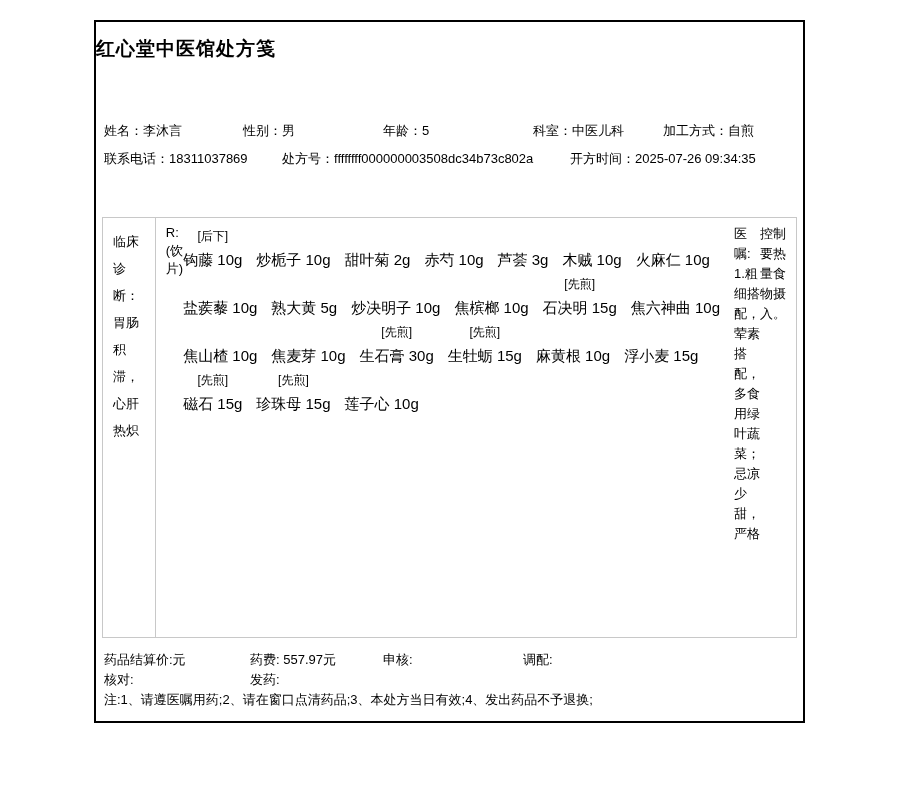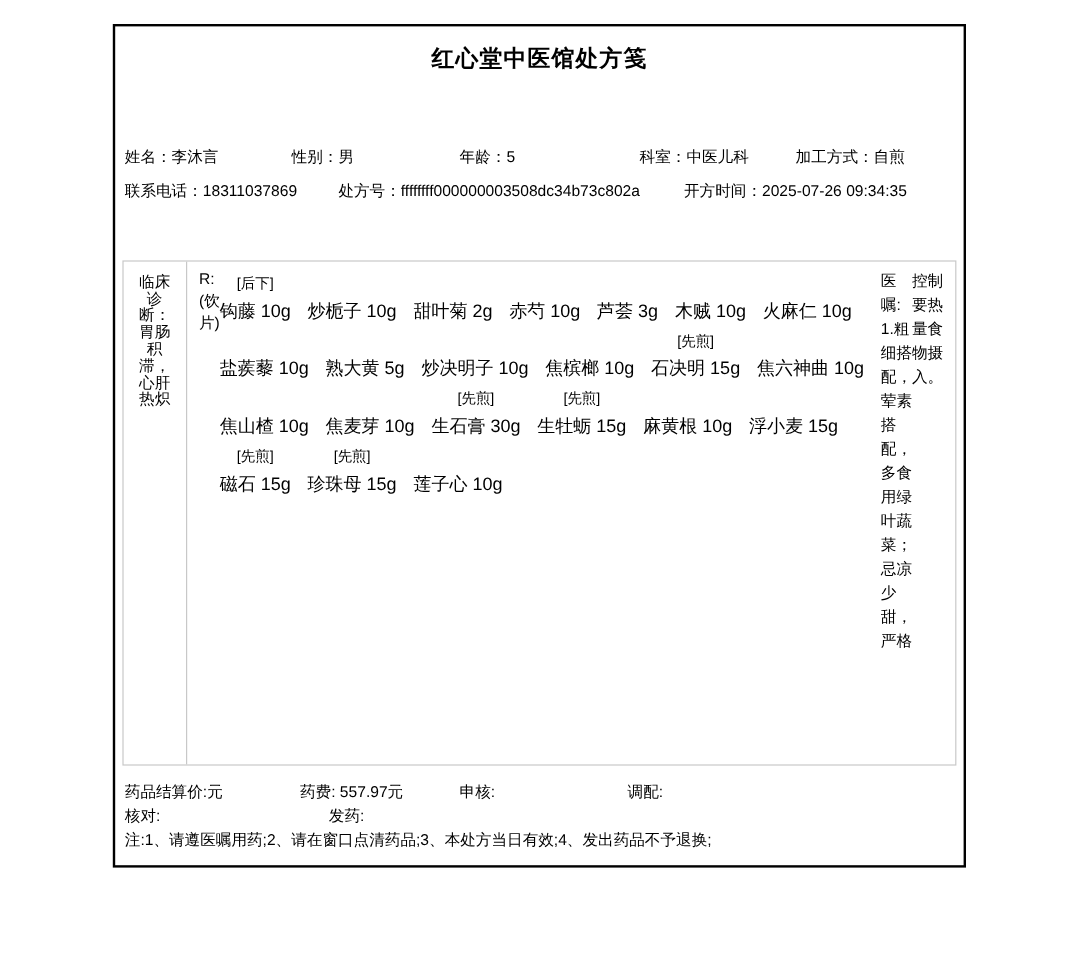--- a/index.html
+++ b/index.html
@@ -6,62 +6,62 @@
   body {
     width:900px; height:800px; background:#ffffff; position:relative;
     font-family:"Liberation Sans", sans-serif; color:#000;
   }
   .sheet {
     position:absolute; left:94px; top:20px; width:711px; height:703px;
     border:2px solid #000; box-sizing:border-box; background:#fff;
   }
   .title {
     position:absolute; top:14px; left:0; width:100%;
-    text-align:center; font-size:19px; font-weight:bold; letter-spacing:1px;
+    text-align:left; font-size:19px; font-weight:bold; letter-spacing:1px;
   }
   .hfield, .ffield { position:absolute; font-size:13px; white-space:nowrap; }
   
   .f-name   { left:8px;   top:100px; }
   .f-gender { left:147px; top:100px; }
   .f-age    { left:287px; top:100px; }
   .f-dept   { left:437px; top:100px; }
   .f-proc   { left:567px; top:100px; }
   
   .f-phone  { left:8px;   top:128px; }
   .f-rxno   { left:186px; top:128px; }
   .f-date   { left:474px; top:128px; }
   
   .rx-box {
     position:absolute; left:6px; top:195px; width:695px; height:421px;
     border:1px solid #c8c8c8; box-sizing:border-box; display:flex;
   }
   .diag-col {
     width:140px; box-sizing:border-box; border-right:1px solid #c8c8c8;
-    padding:10px 10px; font-size:13px; line-height:14px;text-align:center;
+    padding:10px 10px; font-size:13px; line-height:27px;
   }
   .rx-col {
     flex:1; display:flex; 
     padding:6px 10px 8px 10px; box-sizing:border-box;
   }
   .rx-label { font-size:13px; line-height:18px; }
   .herb-line { margin-top:2px; white-space:nowrap; }
   .herb-item { display:inline-block; margin-right:14px; vertical-align:bottom; }
   .herb-note { display:block; font-size:12px; height:21px; line-height:21px; text-align:center; }
   .herb-text { display:block; font-size:15px; line-height:25px; }
   .rx-spacer { flex:1; }
   .usage-row { position:relative; font-size:13px; line-height:18px; white-space:nowrap; }
   .doctor-sign { position:absolute; left:360px; top:0;text-align:center; }
   .advice-line { font-size:13px; line-height:20px; }
   
   .f-settle { left:8px;   top:629px; }
   .f-fee    { left:154px; top:629px; }
   .f-audit  { left:287px; top:629px; }
   .f-mix    { left:427px; top:629px; }
   .f-check  { left:8px;   top:649px; }
-  .f-dispense { left:154px; top:649px;margin-left:24px; }
+  .f-dispense { left:154px; top:649px; }
   .f-note   { left:8px;   top:669px; }
 </style>
 </head>
 <body>
 
 <div class="sheet">
 
   <div class="title">红心堂中医馆处方笺</div>
 
   <div class="hfield f-name">姓名：李沐言</div>

